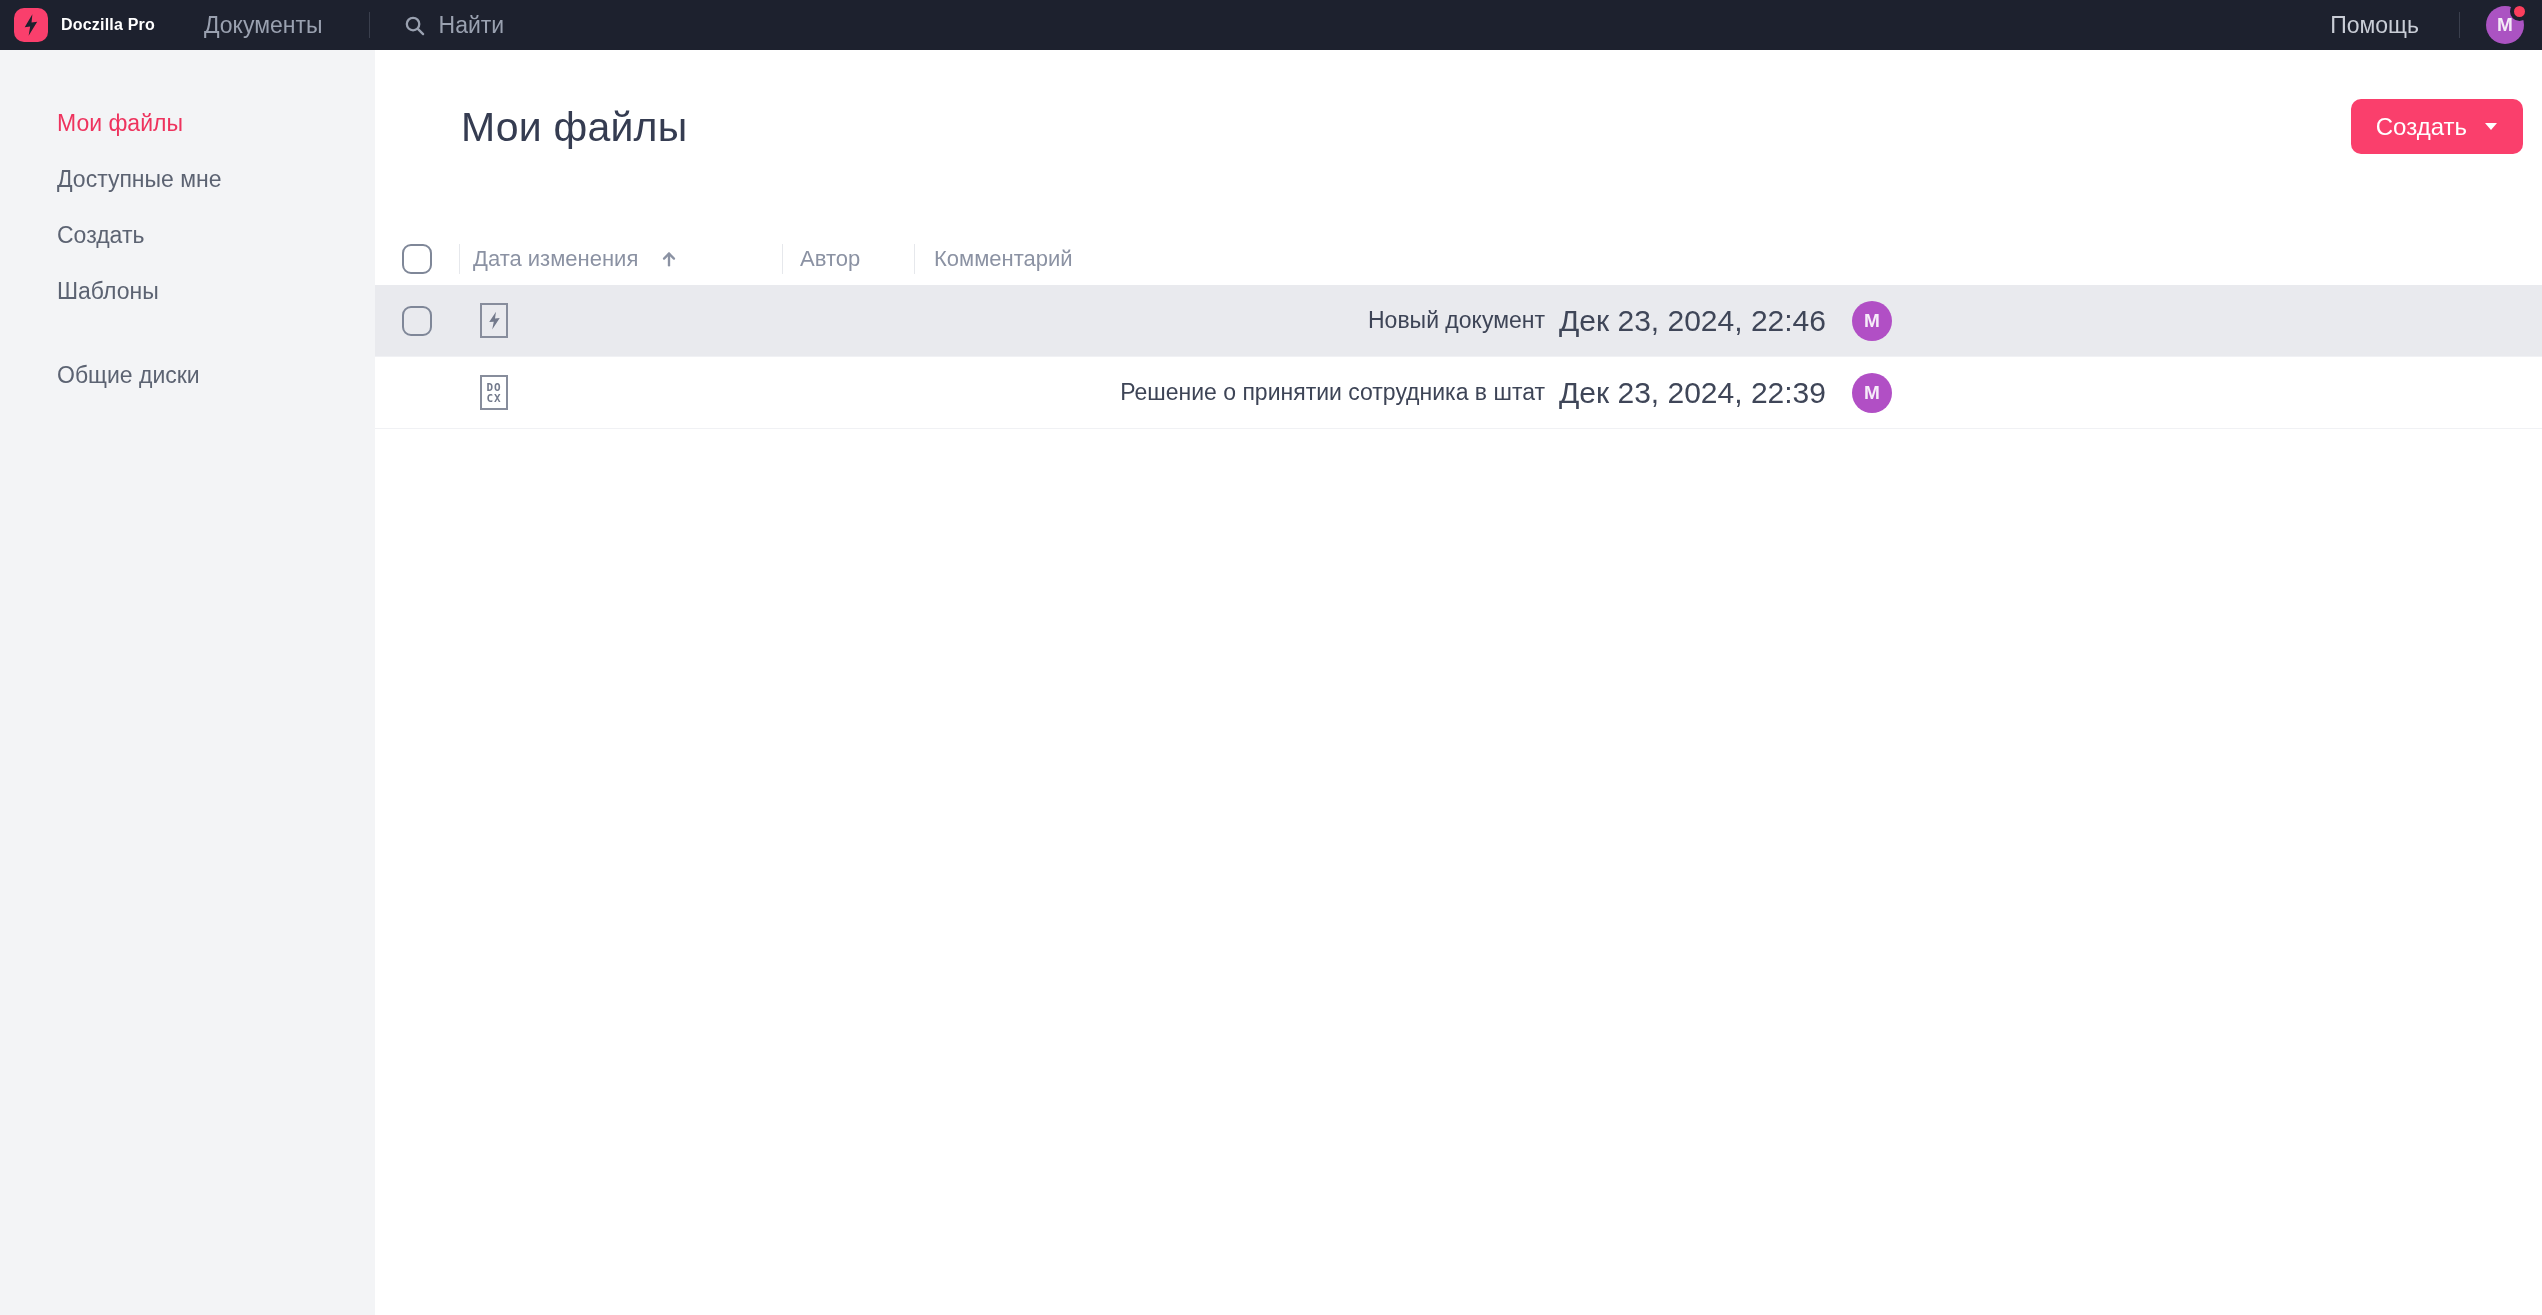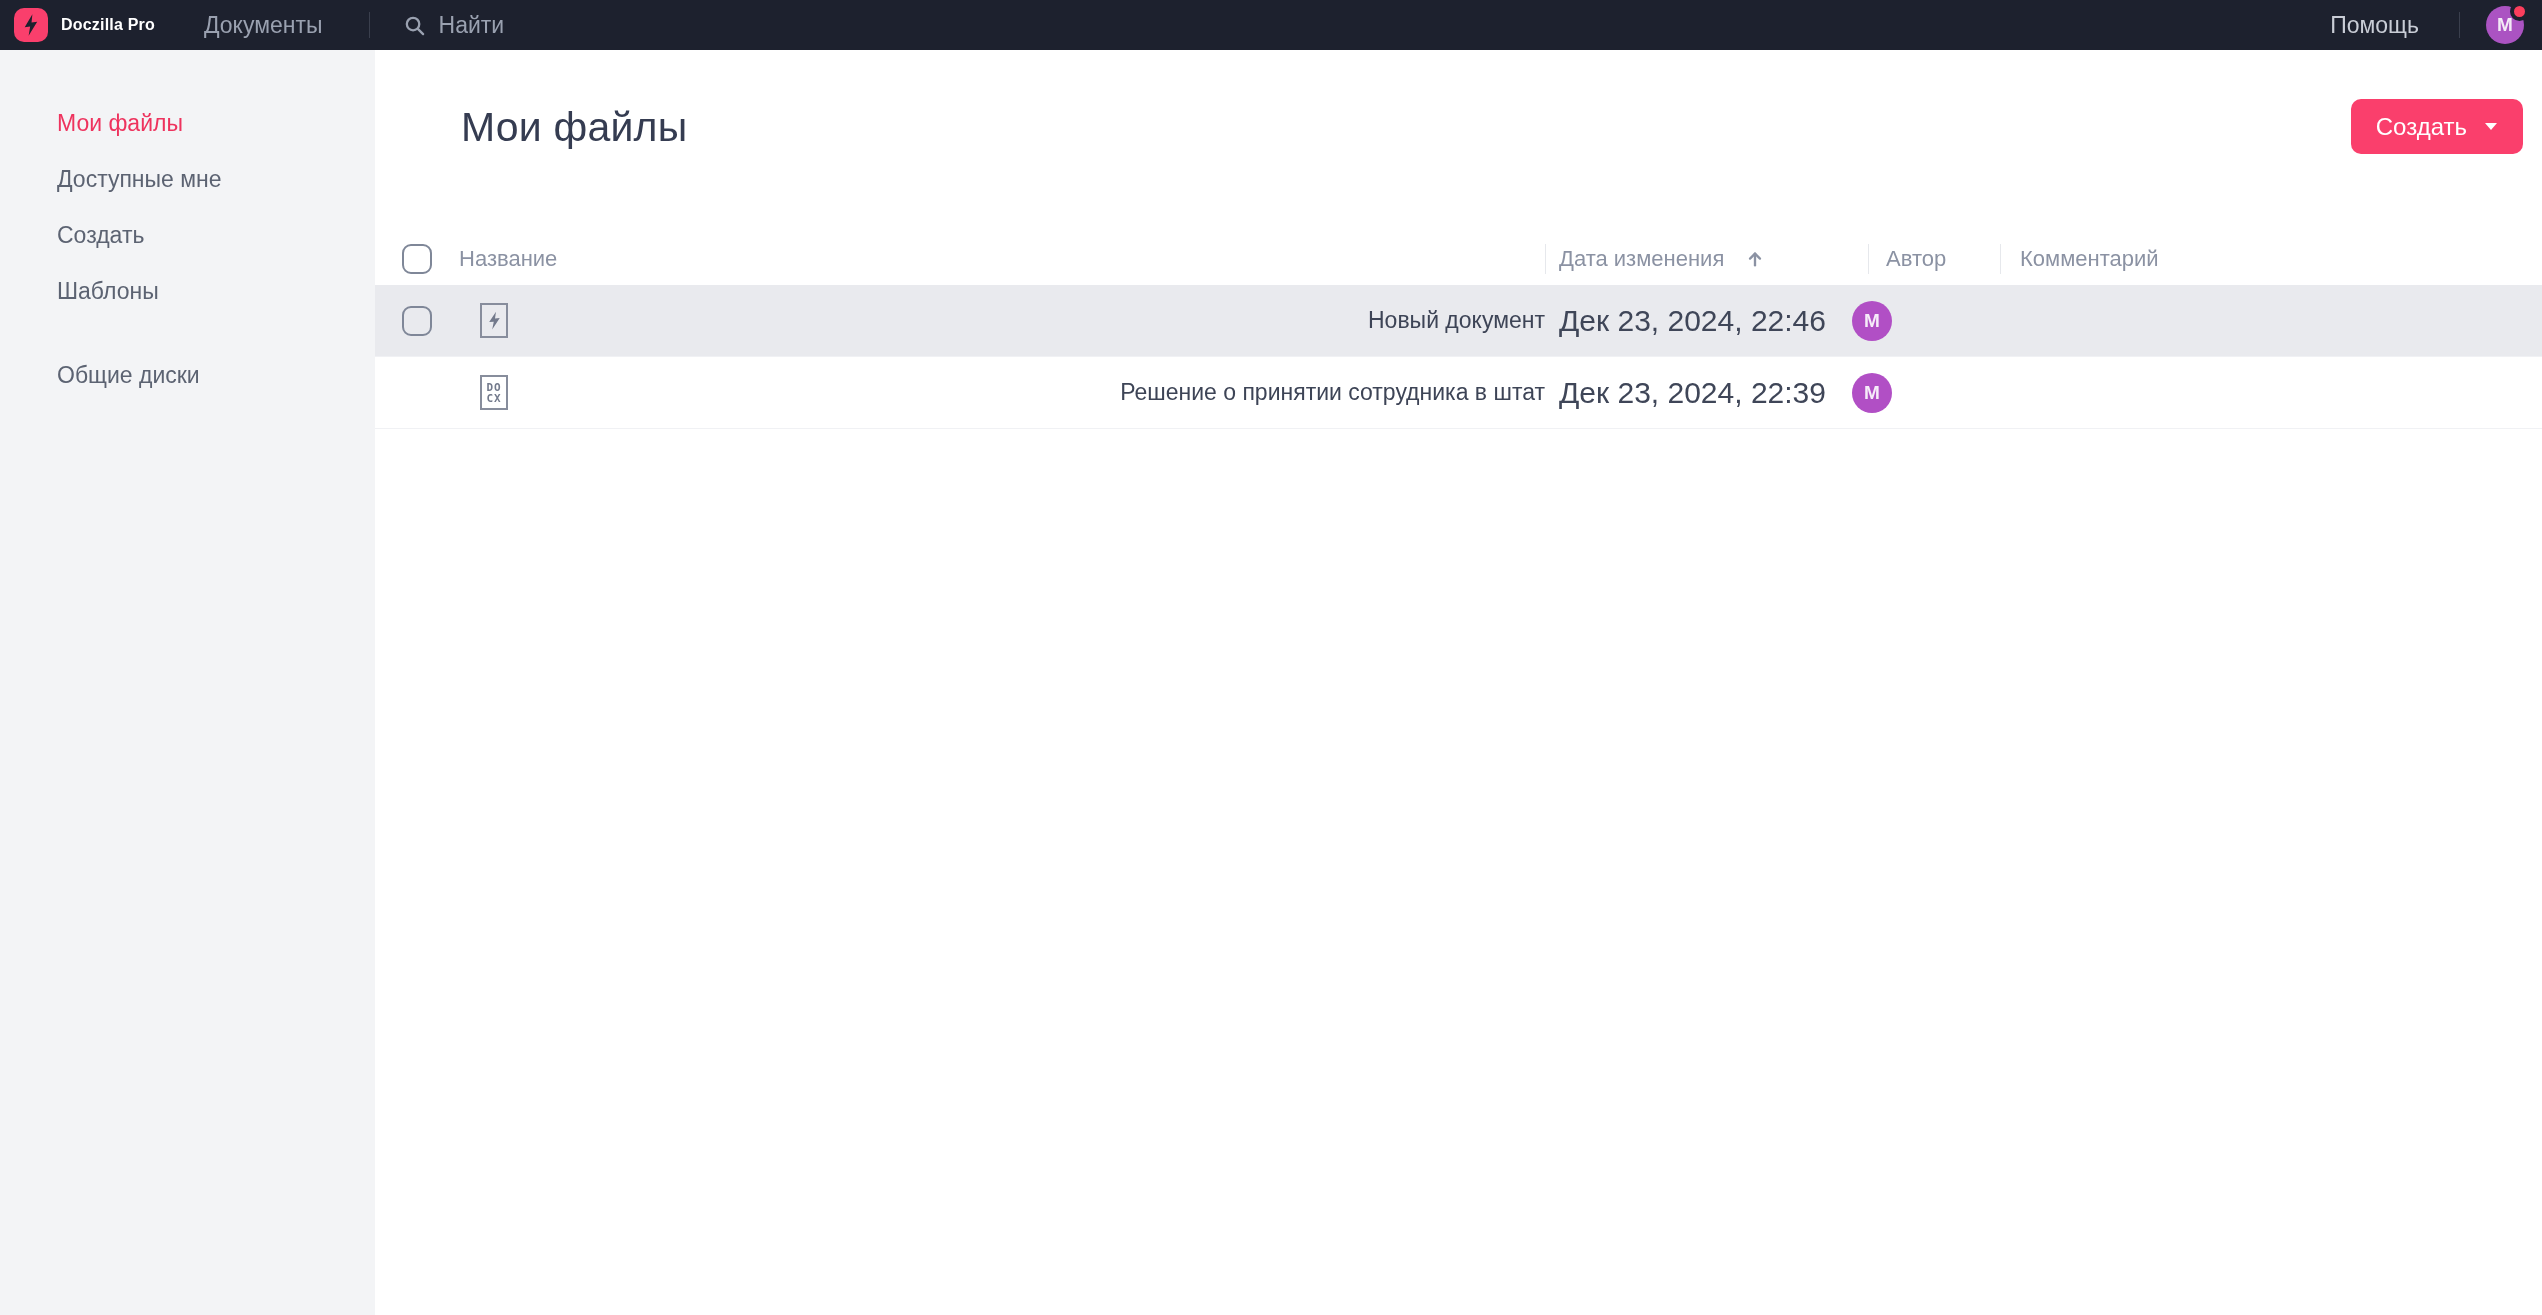--- a/index.html
+++ b/index.html
@@ -151,23 +151,20 @@
         </span>
       </button>
     </div>
 
     <div class="table">
 
       <div class="thead">
         <div class="c-check">
           <div class="cb"></div>
         </div>
-        <div class="c-name">
-          <span class="colhead">Название</span>
-        </div>
         <div class="c-date">
           <span class="sort-wrap">
             <span>Дата изменения</span>
             <span style="display:flex;">
               <svg width="18" height="18" viewBox="0 0 20 20" fill="none" stroke="#8b92a3" stroke-width="2.6" stroke-linecap="round" stroke-linejoin="round">
                 <line x1="10" y1="17" x2="10" y2="4"></line>
                   <polyline points="4.5,9.5 10,4 15.5,9.5"></polyline>
               </svg>
             </span>
           </span>

